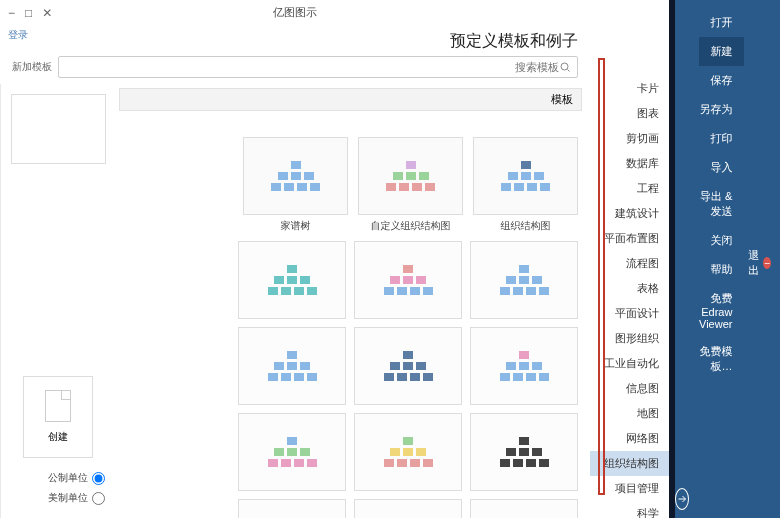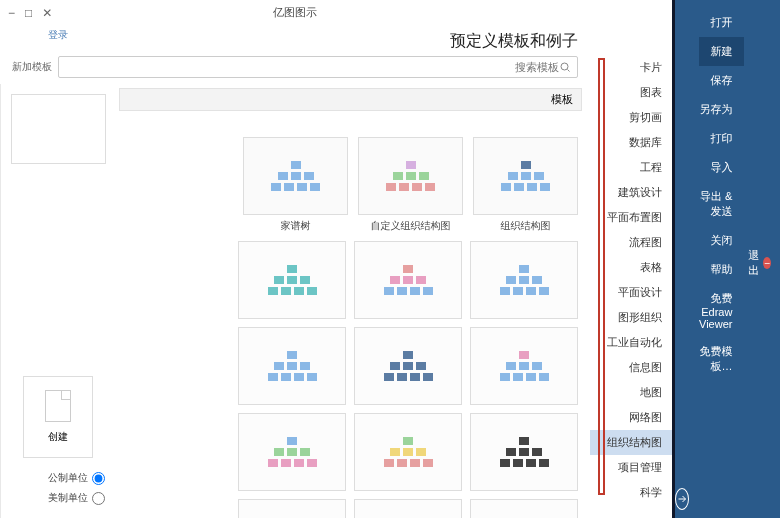--- a/index.html
+++ b/index.html
@@ -5,29 +5,29 @@
 * { margin: 0; padding: 0; box-sizing: border-box; }
 body { font-family: "Microsoft YaHei", sans-serif; font-size: 11px; width: 780px; height: 518px; overflow: hidden; background: #fff; display: flex; flex-direction: row-reverse; }
 .sidebar-right { width: 105px; background: #2a5a8a; color: #fff; display: flex; flex-direction: row; padding-top: 8px; }
 .sidebar-right .arrow-icon { align-self: flex-end; margin: 0 10px 8px 0; width: 22px; height: 22px; border: 1.5px solid #fff; border-radius: 50%; display: flex; align-items: center; justify-content: center; }
 .sidebar-right .arrow-icon svg { width: 12px; height: 12px; }
 .sidebar-item { padding: 7px 12px 7px 0; text-align: right; cursor: pointer; font-size: 11px; }
 .sidebar-item.selected { background: #1d4670; }
 .sidebar-item.exit { display: flex; align-items: center; justify-content: flex-end; gap: 4px; }
 .exit-icon { width: 12px; height: 12px; background: #d9534f; border-radius: 50%; display: inline-flex; align-items: center; justify-content: center; font-size: 10px; }
 
-.cat-col { width: 85px; background: #fff; border-right: 3px solid #0f172a; padding-top: 55px; text-align: right; }
+.cat-col { width: 85px; background: #fff; border-right: 6px solid #0f172a; padding-top: 76px; text-align: right; }
 .cat-item { padding: 5px 10px 5px 0; cursor: pointer; font-size: 11px; color: #333; }
 .cat-item.selected { background: #cdddf0; }
 
 .main { flex: 1; display: flex; flex-direction: column; }
 .titlebar { height: 25px; display: flex; align-items: center; flex-direction: row-reverse; padding: 0 8px; position: relative; }
 .win-controls { display: flex; gap: 10px; font-size: 12px; color: #666; flex-direction: row-reverse; position: absolute; left: 8px; }
 .app-title { position: absolute; left: 50%; transform: translateX(-50%); font-size: 11px; color: #444; }
-.login-link { position: absolute; left: 8px; top: 28px; color: #4a7db5; font-size: 10px; cursor: pointer; margin-left: 40px; }
+.login-link { position: absolute; left: 8px; top: 28px; color: #4a7db5; font-size: 10px; cursor: pointer; }
 
 .heading-row { padding: 6px 12px 4px; text-align: right; }
 .heading { font-size: 16px; color: #222; font-weight: normal; }
 .search-row { padding: 0 12px 6px; display: flex; align-items: center; gap: 6px; flex-direction: row-reverse; }
 .search-box { flex: 1; display: flex; align-items: center; border: 1px solid #ccc; border-radius: 2px; height: 22px; padding: 0 6px; flex-direction: row-reverse; }
 .search-box input { border: none; flex: 1; font-size: 11px; outline: none; text-align: right; }
 .search-icon { width: 12px; height: 12px; color: #888; }
 .lbl-right { font-size: 10px; color: #666; white-space: nowrap; }
 
 .content-row { flex: 1; display: flex; flex-direction: row-reverse; overflow: hidden; }

